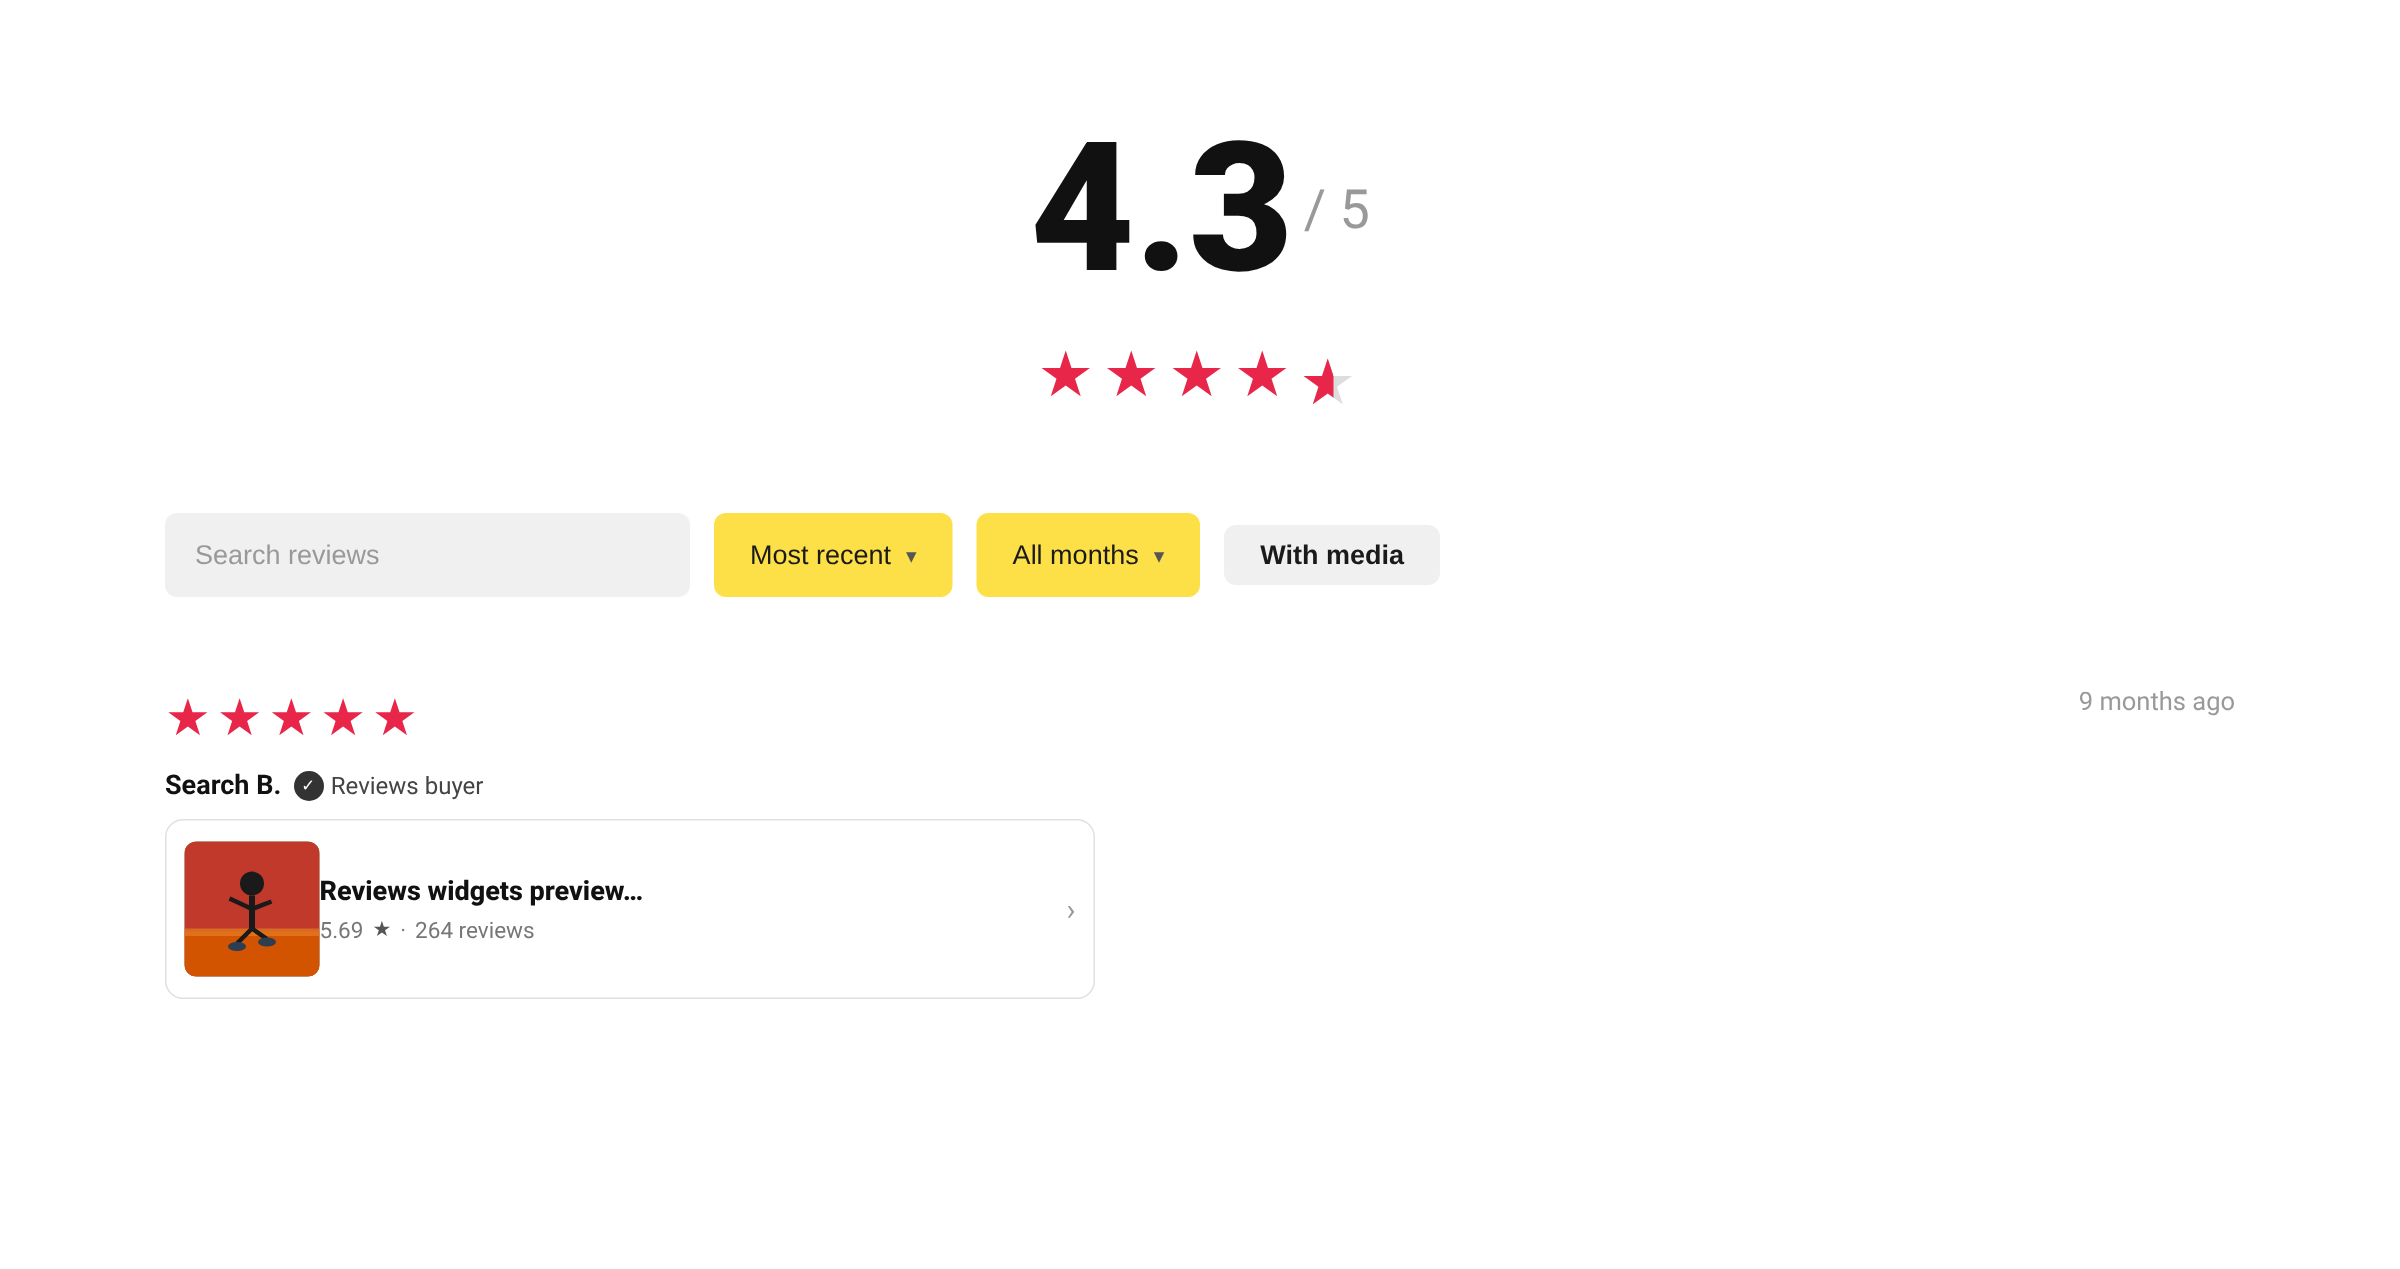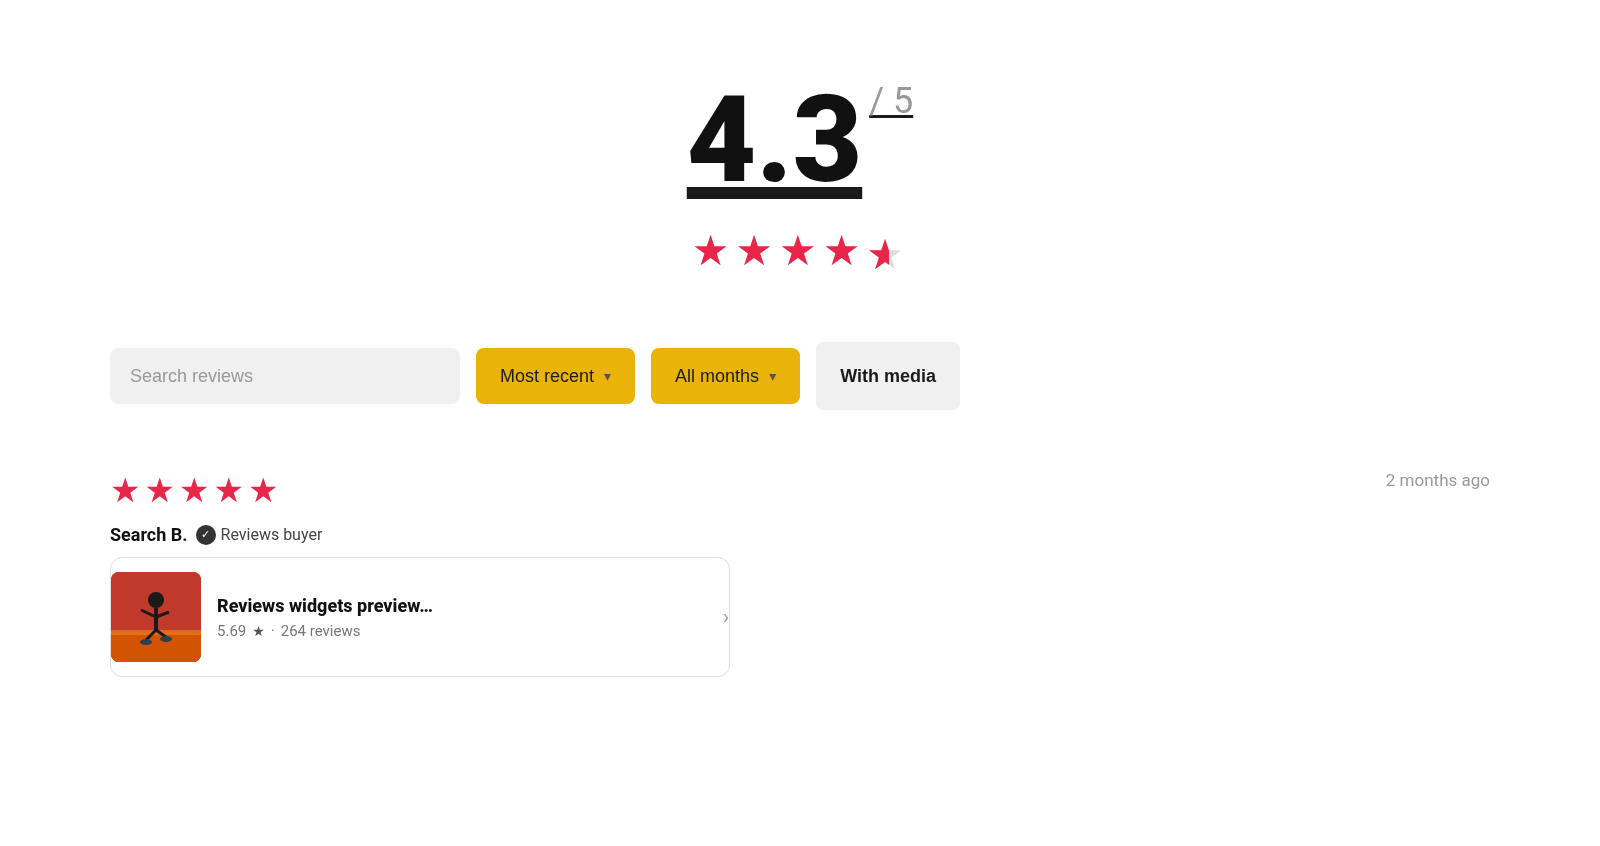--- a/index.html
+++ b/index.html
@@ -23,25 +23,24 @@
     }
 
     
     .rating-summary {
       text-align: center;
       padding: 40px 0 30px;
     }
 
     .rating-number-row {
       display: flex;
-      align-items: flex-start;
+      align-items: center;
       justify-content: center;
       gap: 7px;
       margin-bottom: 30px;
-      text-decoration: underline;
     }
 
     .rating-big {
       font-size: 120px;
       font-weight: 900;
       line-height: 1;
       color: #111;
     }
 
     .rating-out-of {
@@ -114,40 +113,40 @@
       outline: none;
       cursor: text;
     }
 
     .search-input::placeholder {
       color: #999;
     }
 
     .filter-btn {
       height: 56px;
-      background: #eab308;
+      background: #fde047;
       border: none;
       border-radius: 8px;
       padding: 0 24px;
       font-size: 18px;
       font-weight: 500;
       color: #1a1a1a;
       cursor: pointer;
       display: flex;
       align-items: center;
       gap: 10px;
     }
 
     .filter-btn .chevron {
       font-size: 14px;
       color: #555;
     }
 
     .with-media-btn {
-      height: 68px;
+      height: 40px;
       background: #f0f0f0;
       border: none;
       border-radius: 8px;
       padding: 0 24px;
       font-size: 18px;
       font-weight: 600;
       color: #1a1a1a;
       cursor: pointer;
       text-align: center;
     }
@@ -223,24 +222,24 @@
       margin-bottom: 20px;
     }
 
     
     .preview-card {
       display: flex;
       align-items: center;
       background: #fff;
       border: 1.5px solid #e0e0e0;
       border-radius: 12px;
-      padding: 14px 0;
+      padding: 14px 12px;
       max-width: 620px;
       cursor: pointer;
-      gap: 16px;
+      gap: 0;
     }
 
     .preview-thumbnail {
       width: 90px;
       height: 90px;
       border-radius: 8px;
       overflow: hidden;
       flex-shrink: 0;
       background: #8B4513;
       display: flex;
@@ -328,21 +327,21 @@
   <div class="reviews-list">
     <div class="review-item">
       <div class="review-header">
         <div class="review-stars">
           <span class="review-star">★</span>
           <span class="review-star">★</span>
           <span class="review-star">★</span>
           <span class="review-star">★</span>
           <span class="review-star">★</span>
         </div>
-        <span class="review-time">2 months ago</span>
+        <span class="review-time">9 months ago</span>
       </div>
 
       <div class="reviewer-info">
         <span class="reviewer-name">Search B.</span>
         <span class="verified-badge">
           <span class="verified-icon">✓</span>
           <span>Reviews buyer</span>
         </span>
       </div>
 

